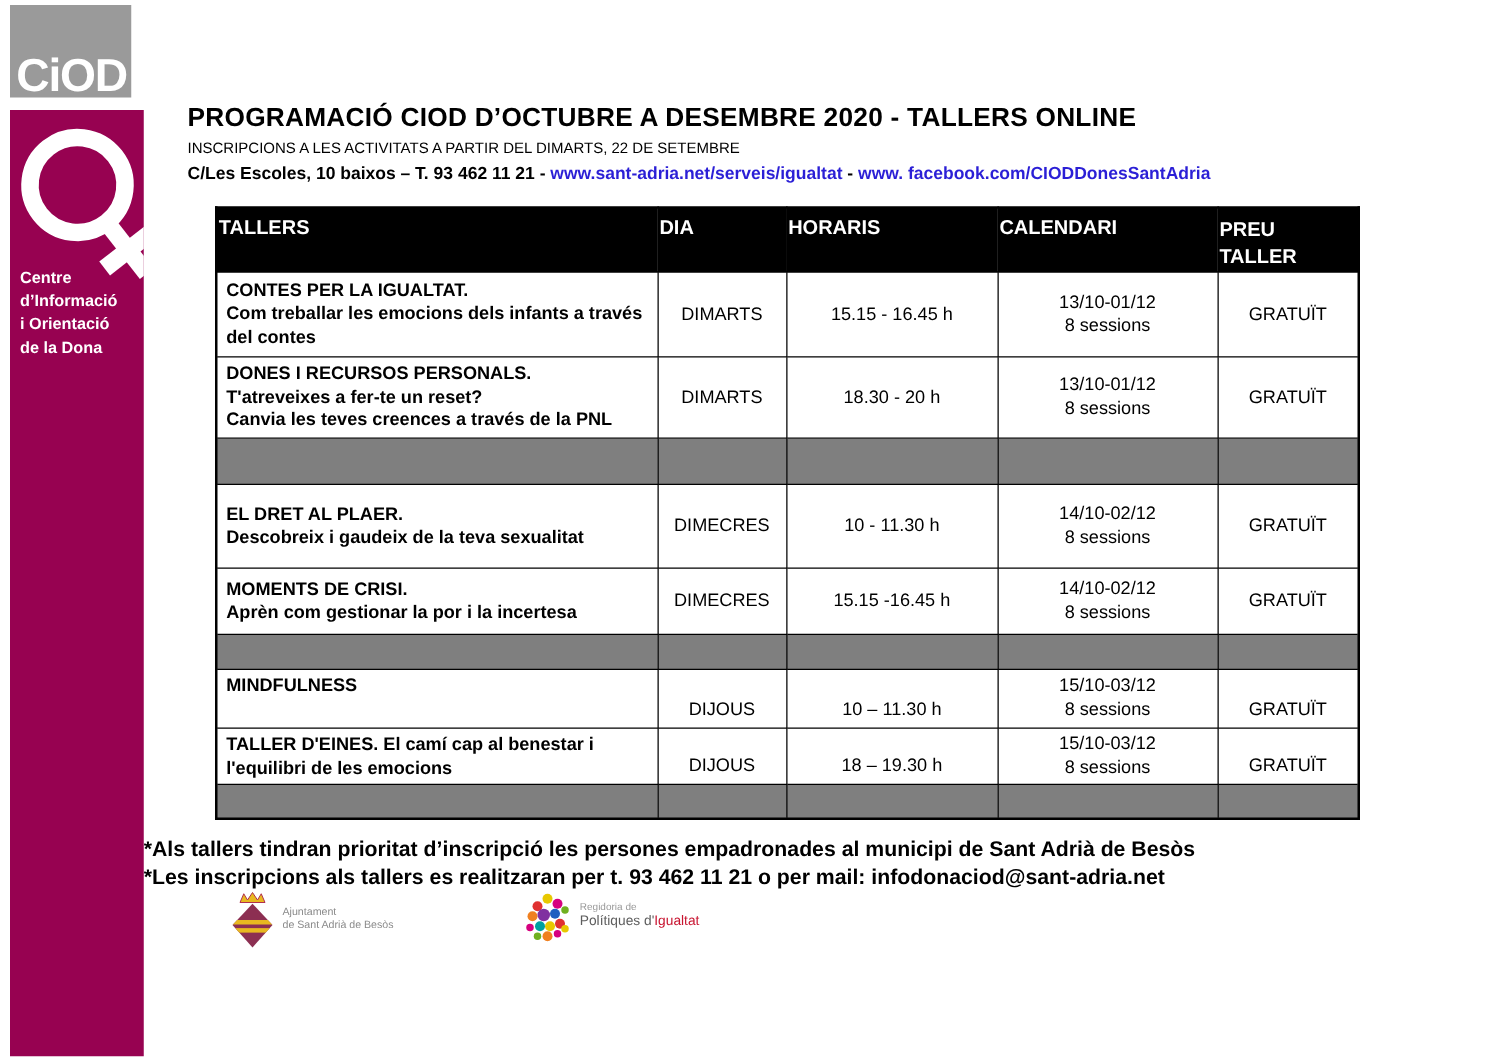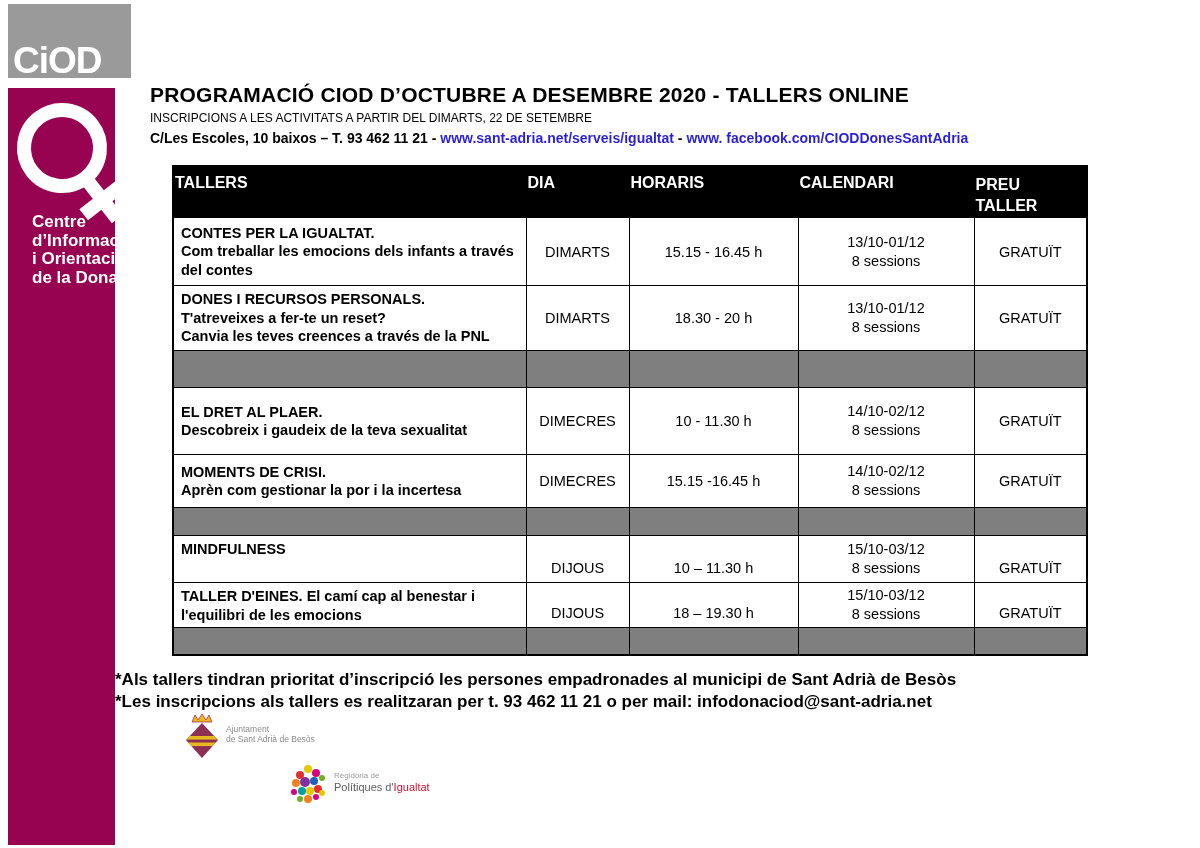--- a/index.html
+++ b/index.html
@@ -10,30 +10,30 @@
     --accent-red:#C81430;
     --header-bg:#000000;
   }
   html,body{margin:0;padding:0;}
   body{
     width:1200px;height:848px;position:relative;background:#fff;overflow:hidden;
     font-family:"Liberation Sans", sans-serif;color:#000;
   }
   
   .gray-box{
-    position:absolute;left:8px;top:4px;width:123px;height:74px;
+    position:absolute;left:8px;top:4px;width:97px;height:74px;
     background:var(--sidebar-gray);display:flex;align-items:flex-end;
   }
   .ciod-text{color:#fff;font-weight:bold;font-size:37px;line-height:0.95;padding-left:5px;letter-spacing:-1px;}
   .magenta-box{
     position:absolute;left:8px;top:88px;width:107px;height:757px;
     background:var(--magenta);overflow:hidden;
   }
   .venus-wrap{position:absolute;left:-4px;top:8px;width:115px;height:140px;}
-  .org{position:absolute;left:24px;top:125px;color:#fff;font-weight:bold;font-size:17px;line-height:18.5px;}
+  .org{position:absolute;left:8px;top:125px;color:#fff;font-weight:bold;font-size:13px;line-height:18.5px;}
   
   .main-header{position:absolute;left:150px;top:83px;width:936px;text-align:left;}
   .title{font-size:21px;font-weight:bold;letter-spacing:0.2px;}
   .subtitle{font-size:12px;font-weight:normal;margin-top:4px;}
   .address{font-size:14px;font-weight:bold;margin-top:5px;}
   .address .link{color:var(--link-blue);cursor:pointer;}
   
   table.workshops{
     position:absolute;left:172px;top:165px;width:914px;
     border-collapse:collapse;table-layout:fixed;border:2px solid #000;
@@ -47,21 +47,21 @@
     border:1px solid #000;font-size:14.5px;text-align:center;
     vertical-align:middle;padding:2px 5px;
   }
   td.col-title{text-align:left;font-weight:bold;padding:3px 7px;line-height:18.5px;}
   td .cal-line{line-height:19px;}
   td.vbottom{vertical-align:bottom;padding-bottom:6px;}
   td.vtop{vertical-align:top;padding-top:4px;}
   tr.spacer td{background:var(--spacer-gray);padding:0;}
   
   .notes{position:absolute;left:115px;top:669px;font-size:17px;font-weight:bold;line-height:21.5px;}
-  .logos{position:absolute;left:185px;top:713px;height:46px;display:flex;align-items:flex-start;flex-direction:column;}
+  .logos{position:absolute;left:185px;top:713px;height:46px;display:flex;align-items:flex-start;}
   .logo-aj{display:flex;align-items:flex-start;}
   .logo-aj-text{margin-left:7px;margin-top:11px;font-size:8.5px;line-height:10px;color:#8a8a8a;}
   .logo-reg{display:flex;align-items:flex-start;margin-left:103px;}
   .logo-reg-text{margin-left:6px;margin-top:8px;}
   .reg-line1{font-size:8px;color:#9a9a9a;line-height:10px;}
   .reg-line2{font-size:11px;font-weight:normal;color:#5d5d5d;line-height:13px;}
   .reg-line2 .accent{color:var(--accent-red);}
 </style>
 </head>
 <body>

